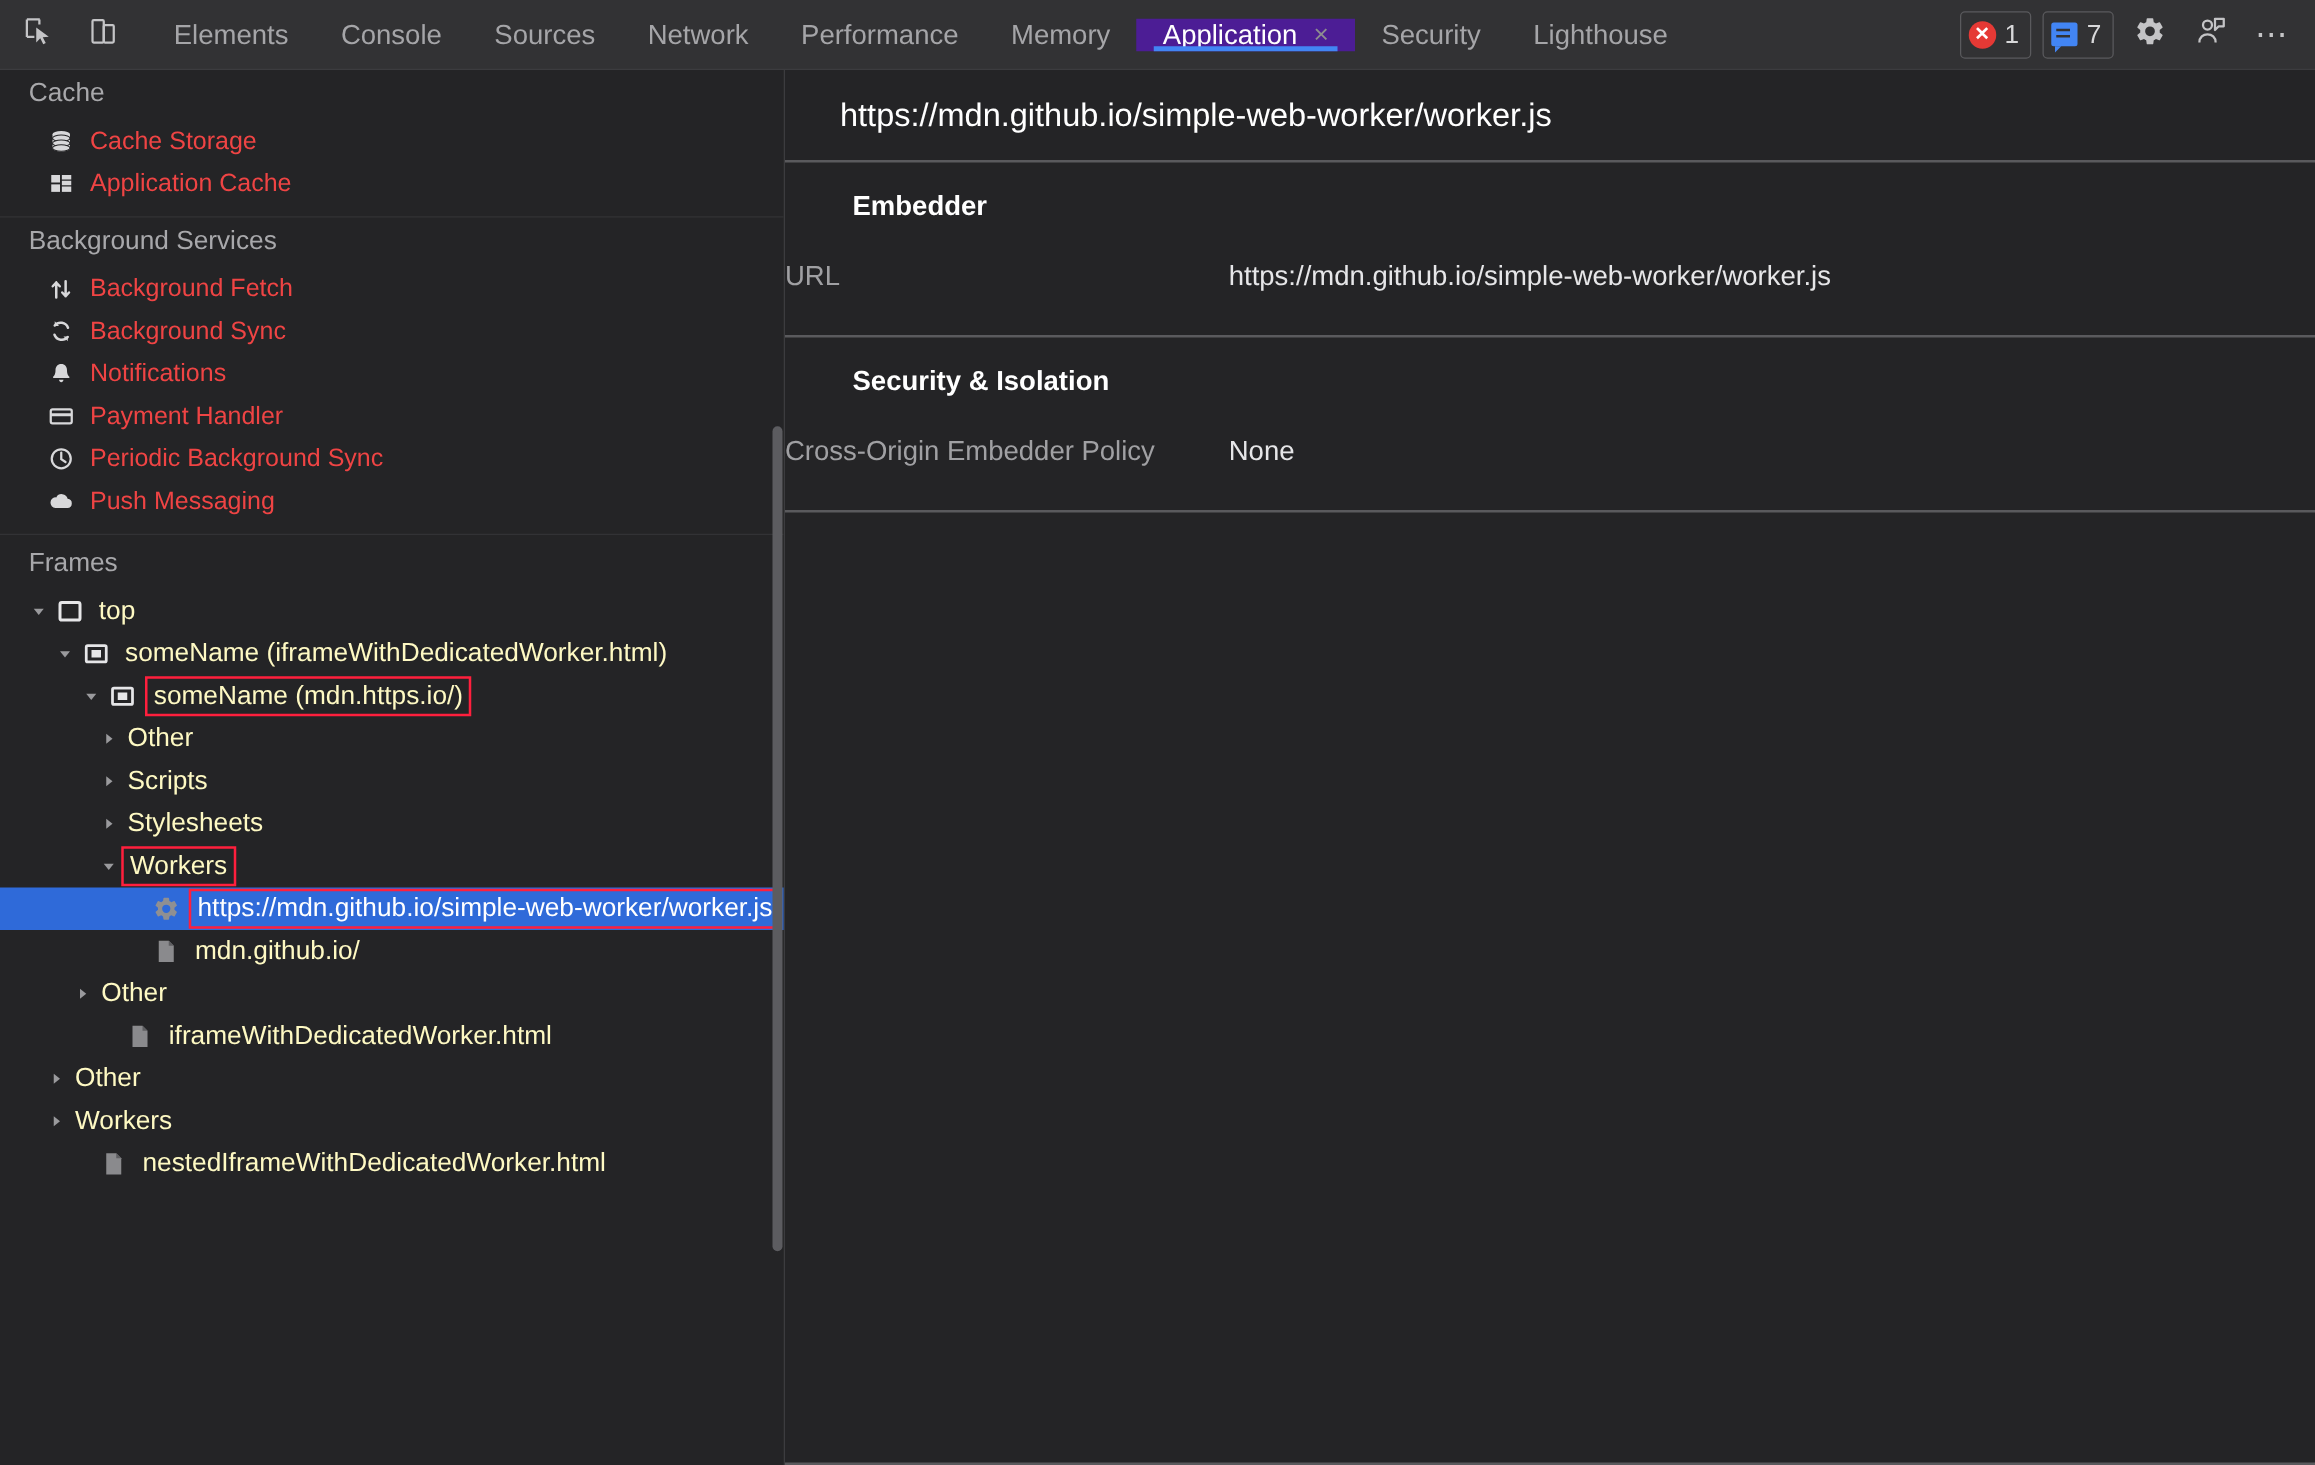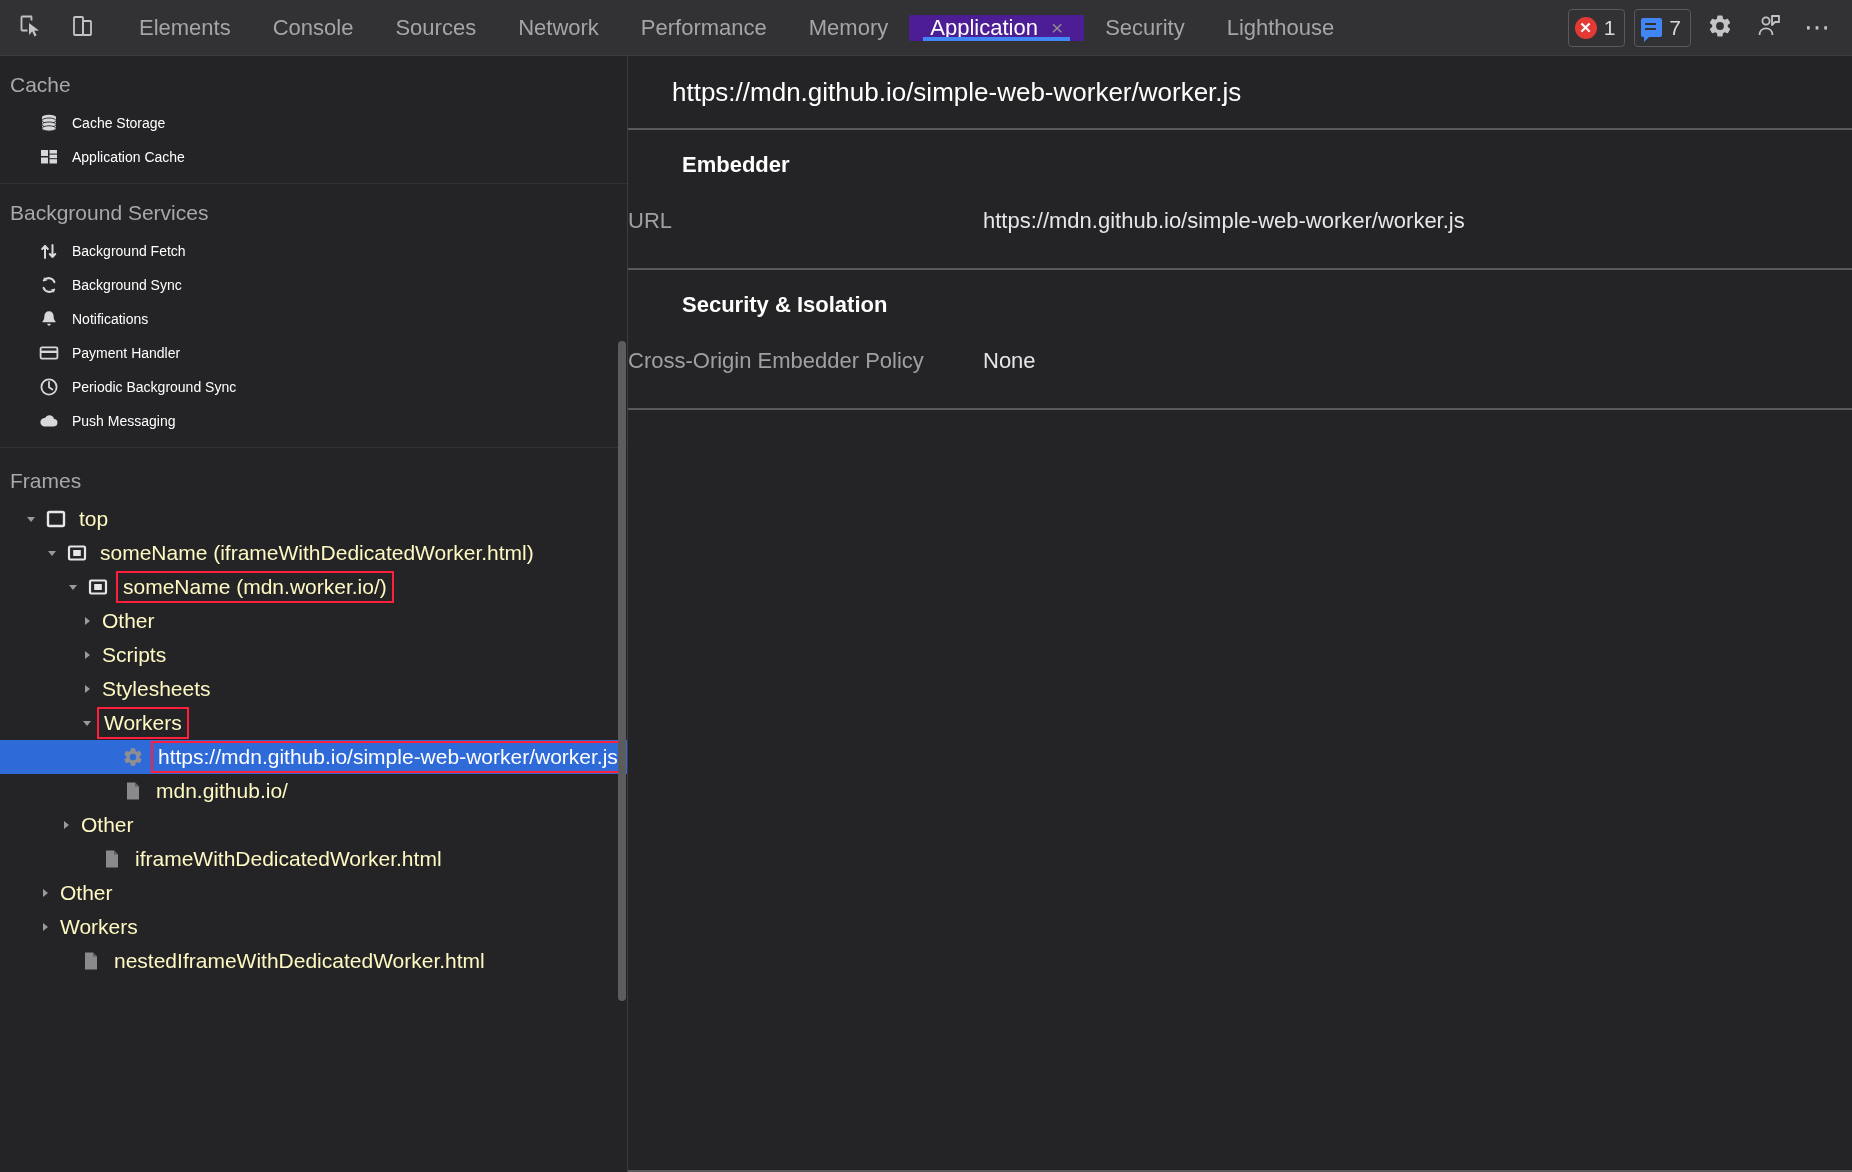--- a/index.html
+++ b/index.html
@@ -139,29 +139,30 @@
     overflow: hidden;
     border-right: 1px solid #3c3c3f;
   }
   .sb-section {
     border-bottom: 1px solid #323235;
     padding-bottom: 9px;
   }
   .sb-title {
     font-size: 21px;
     color: #a8a8ab;
-    padding: 17px 0 9px 10px;
+    padding: 7px 0 9px 10px;
+    margin-left: 13px;
   }
   .sb-row {
     display: flex;
     align-items: center;
     height: 34px;
     padding-left: 38px;
-    font-size: 14px;
-    color: #ffffff;
+    font-size: 20px;
+    color: #ef4444;
     cursor: pointer;
     gap: 12px;
   }
   .sb-ico {
     width: 22px; height: 22px;
     display: flex; align-items: center; justify-content: center;
     flex: 0 0 22px;
   }
 
   
@@ -487,21 +488,21 @@
             <svg width="14" height="14" viewBox="0 0 14 14">
               <path d="M3 5 L11 5 L7 10 Z" fill="#9a9a9d"></path>
             </svg>
           </span>
         <span class="tree-ico">
           <svg width="22" height="22" viewBox="0 0 22 22">
             <rect x="3" y="4.5" width="16" height="13" rx="1.2" fill="none" stroke="#e6e6e8" stroke-width="2.2"></rect>
             <rect x="7.2" y="8" width="7.6" height="6" fill="#e6e6e8"></rect>
           </svg>
         </span>
-        <span class="tree-label boxed">someName (mdn.worker.io/)</span>
+        <span class="tree-label boxed">someName (mdn.https.io/)</span>
       </div>
 
       <div class="tree-row" style="padding-left:78px">
         <span class="twisty">
             <svg width="14" height="14" viewBox="0 0 14 14">
               <path d="M5 3 L5 11 L10 7 Z" fill="#9a9a9d"></path>
             </svg>
           </span>
         <span class="tree-label">Other</span>
       </div>

